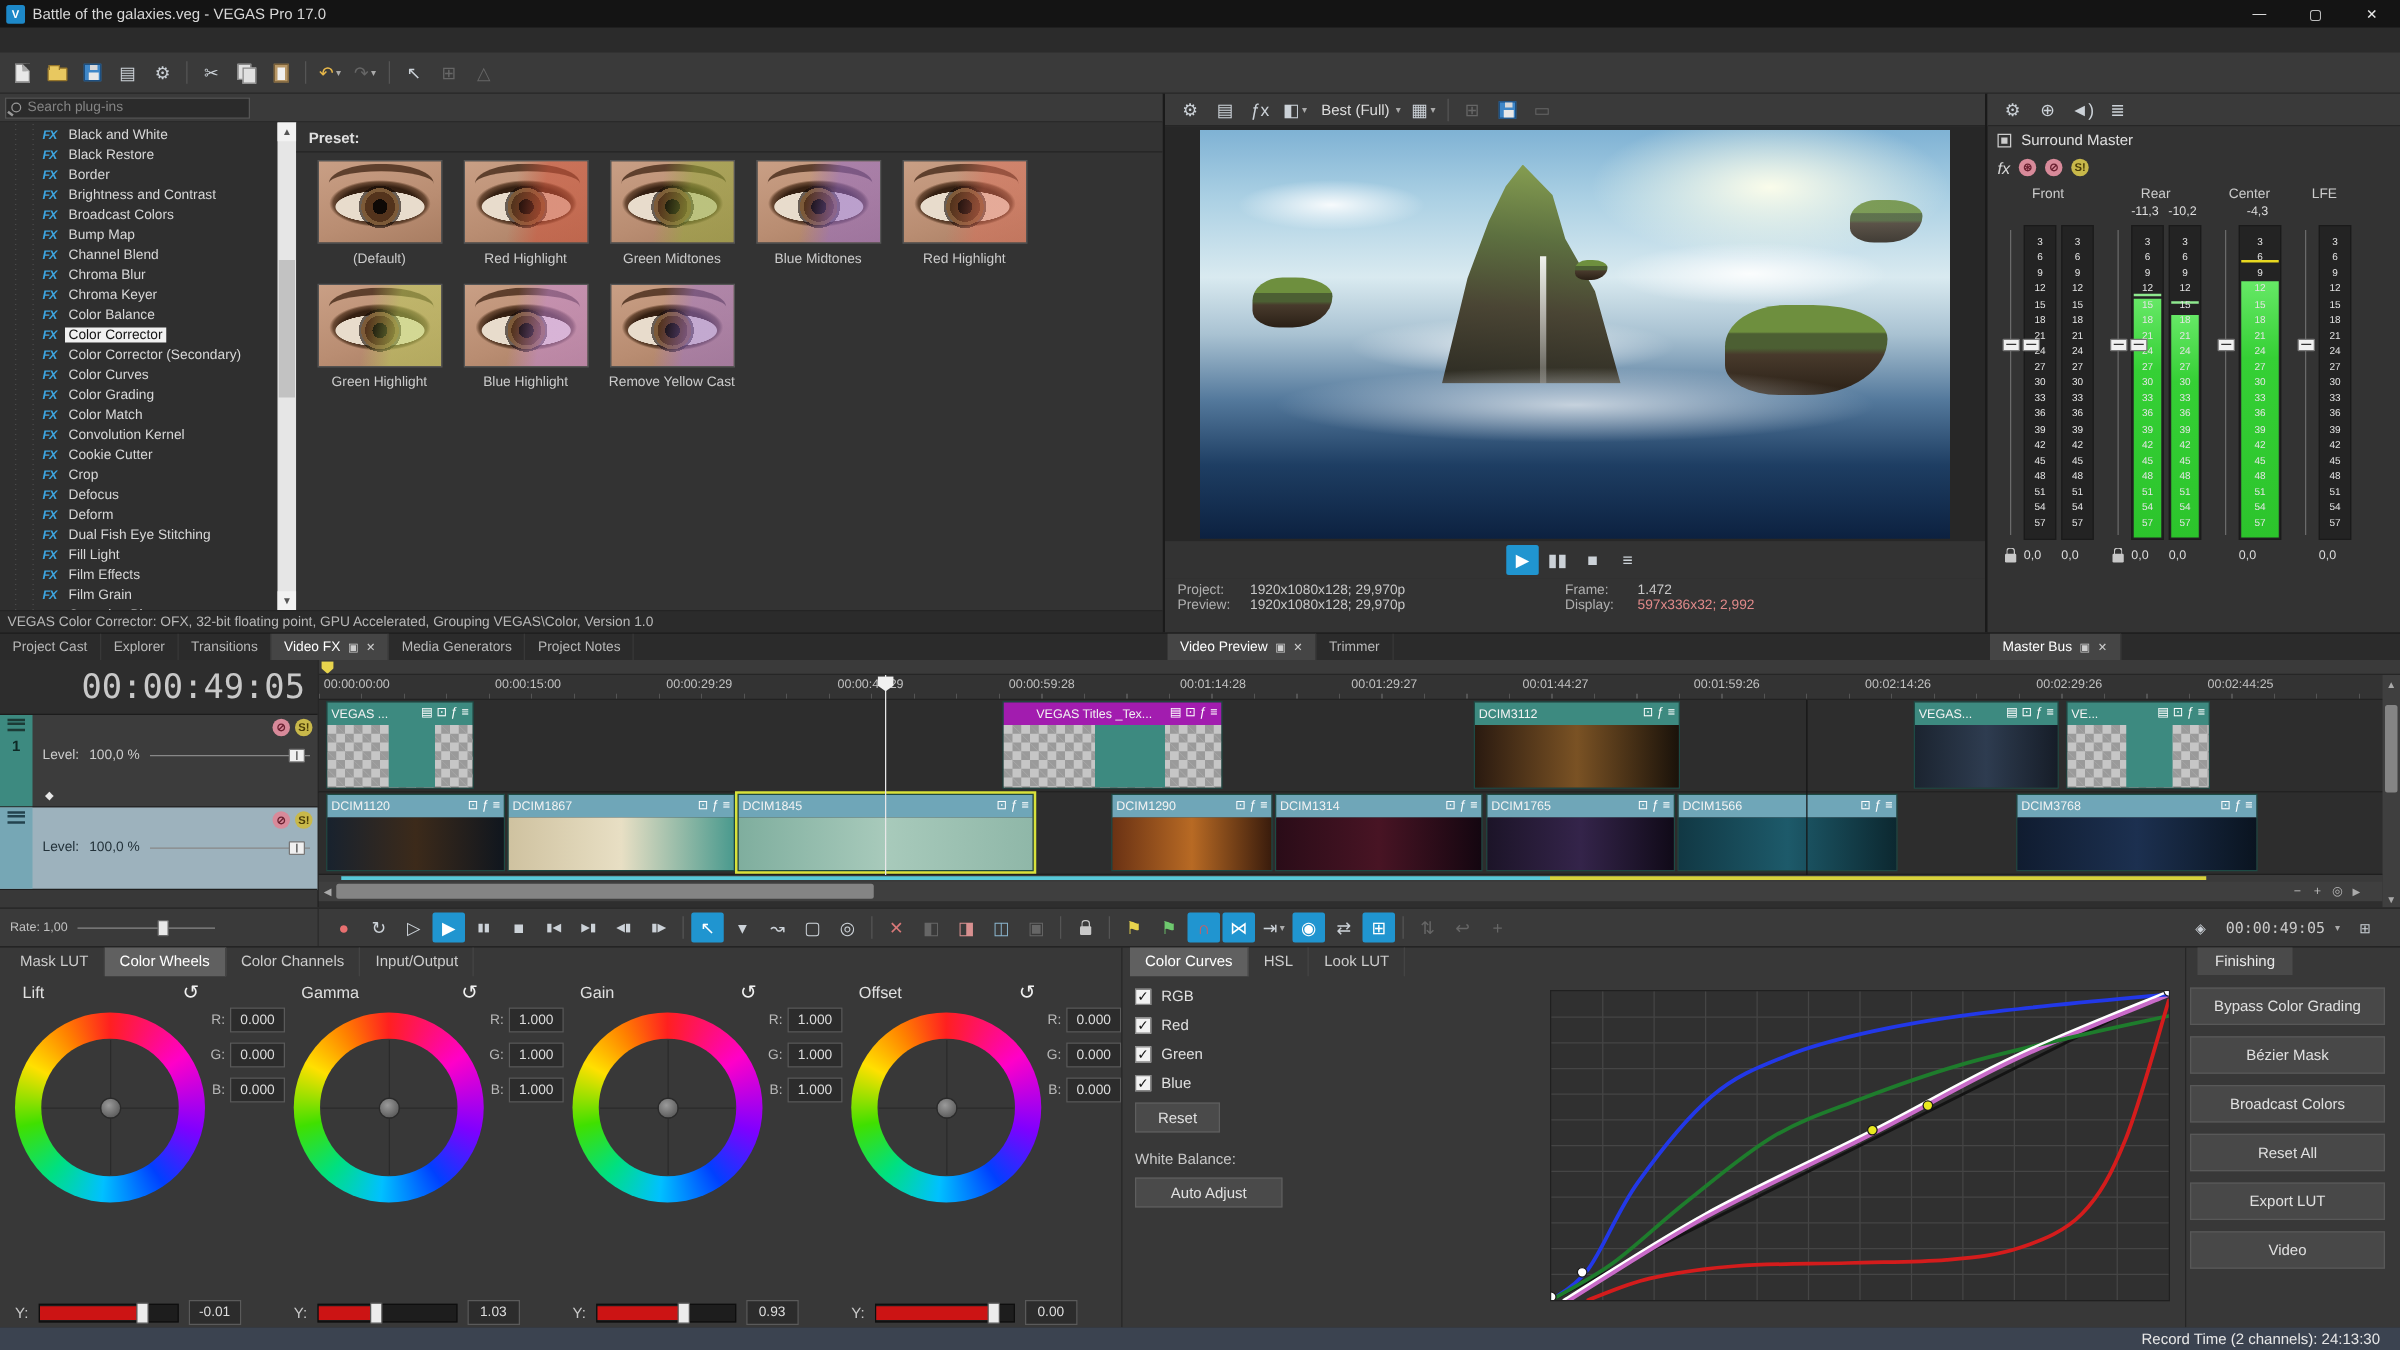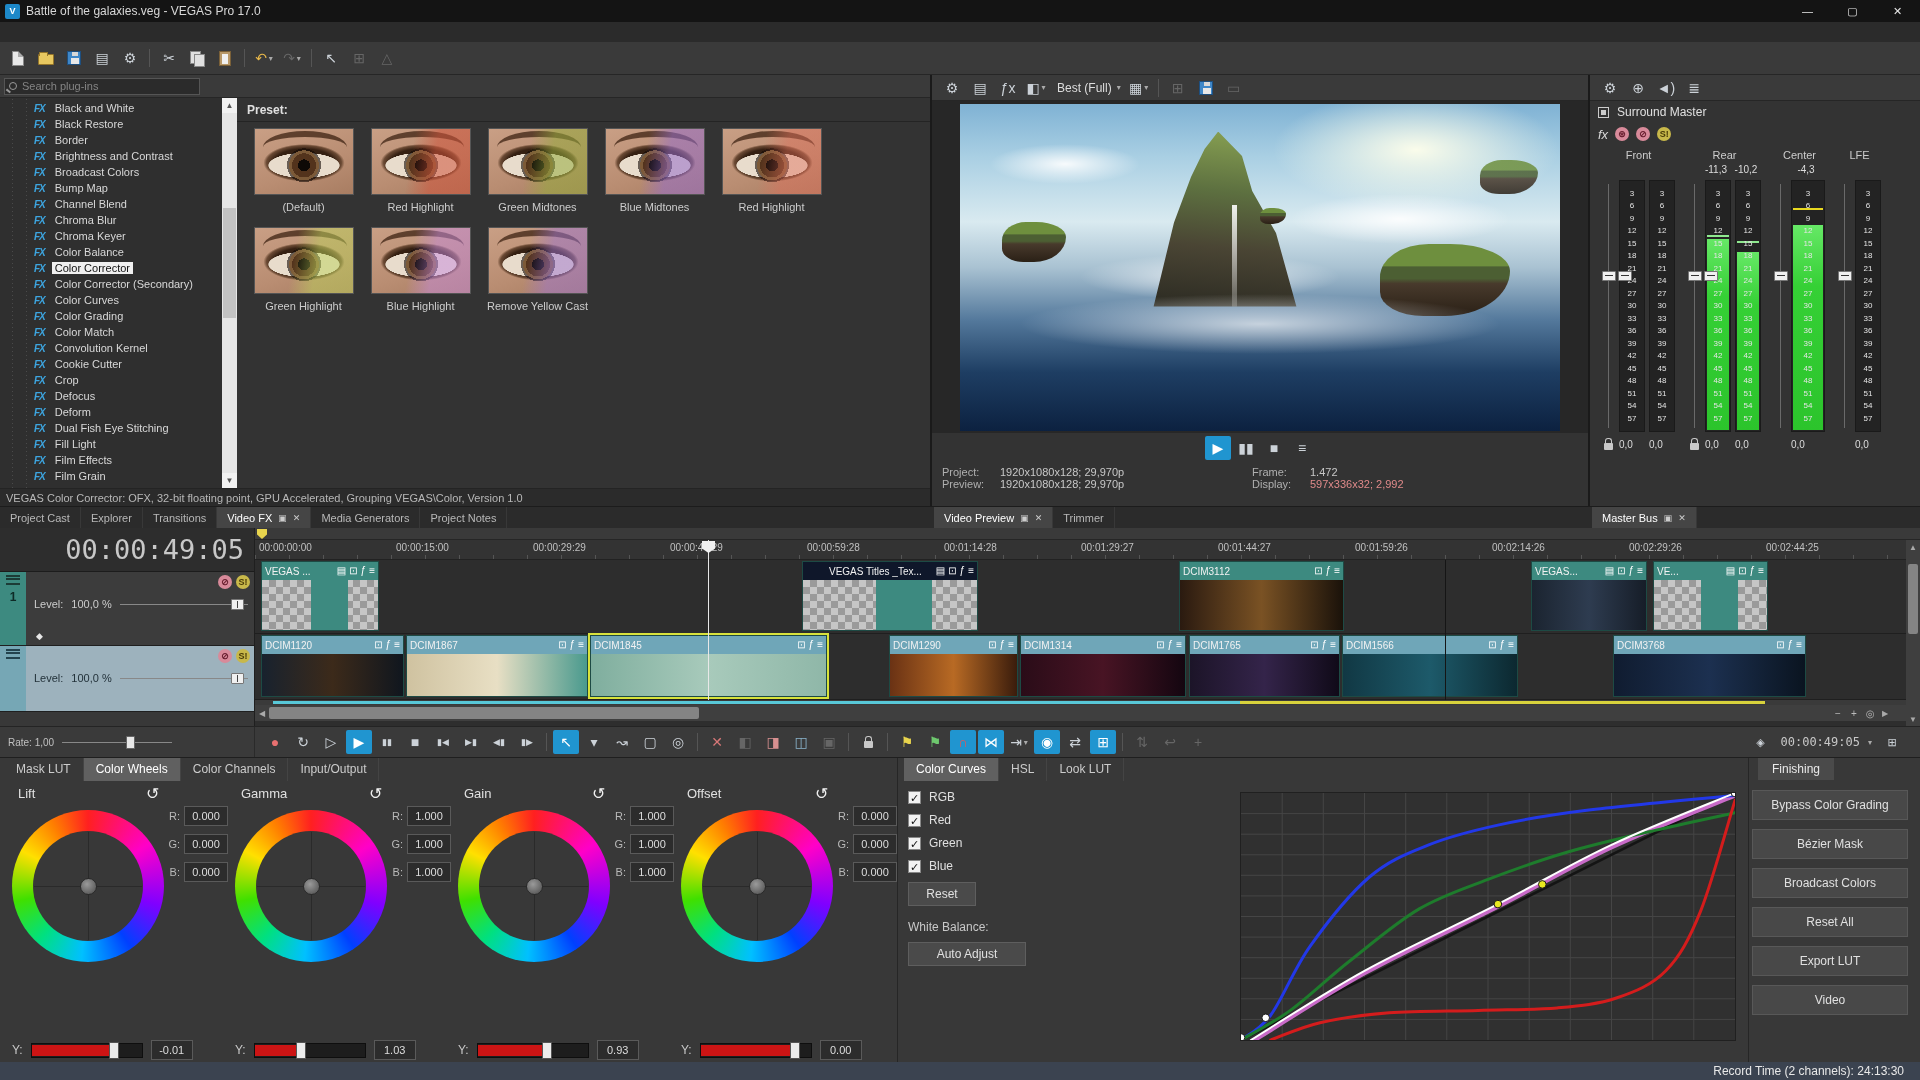--- a/index.html
+++ b/index.html
@@ -943,21 +943,21 @@
                 <span class="clip-ic">⊡</span>
                 <span class="clip-ic">ƒ</span>
                 <span class="clip-ic">≡</span>
               </span>
             </div>
             <div class="clip-body checker">
               <div class="teal-mid"></div>
             </div>
           </div>
           <div class="clip" style="left: 547px; width: 176px;">
-            <div class="clip-head" style="background: #0f172a; padding-left: 26px;">
+            <div class="clip-head" style="background: #a21caf; padding-left: 26px;">
               <span class="clip-name">VEGAS Titles _Tex...</span>
               <span class="clip-icons">
                 <span class="clip-ic">▤</span>
                 <span class="clip-ic">⊡</span>
                 <span class="clip-ic">ƒ</span>
                 <span class="clip-ic">≡</span>
               </span>
             </div>
             <div class="clip-body checker">
               <div class="teal-mid"></div>

